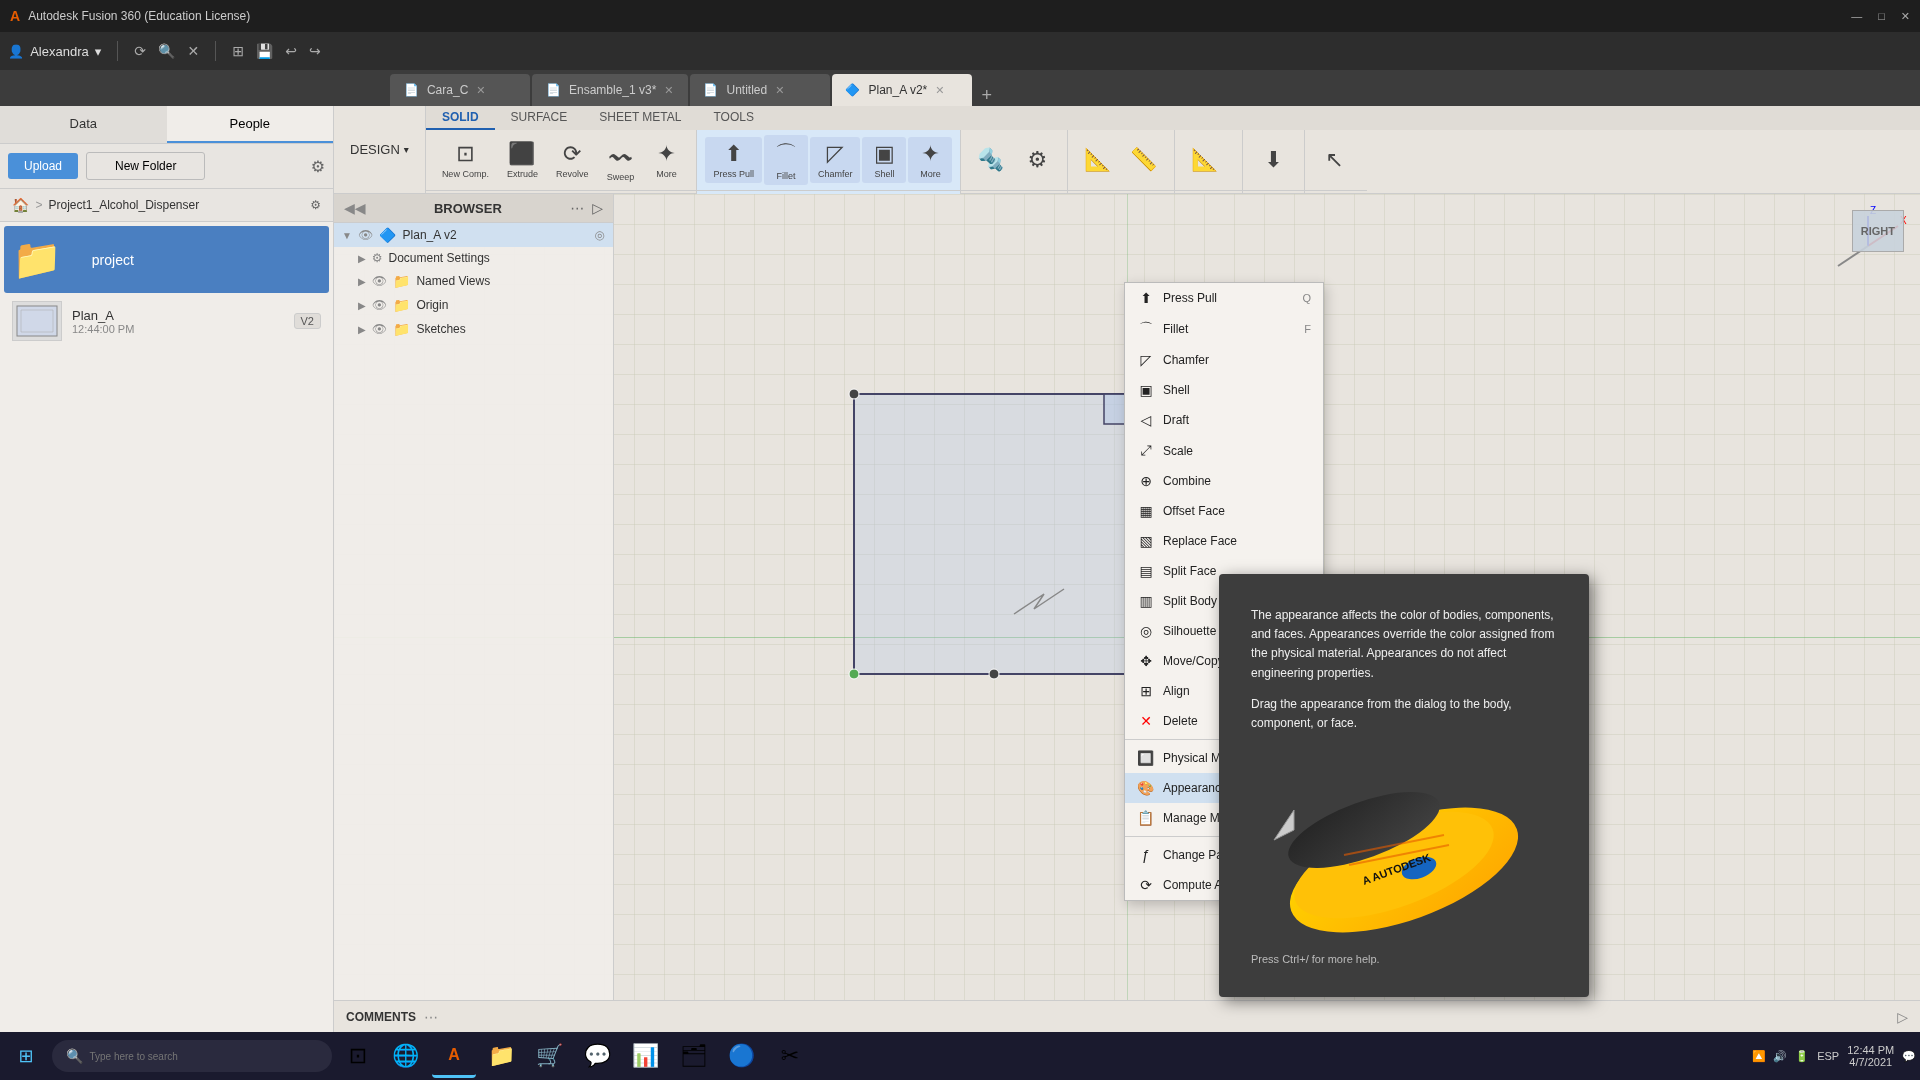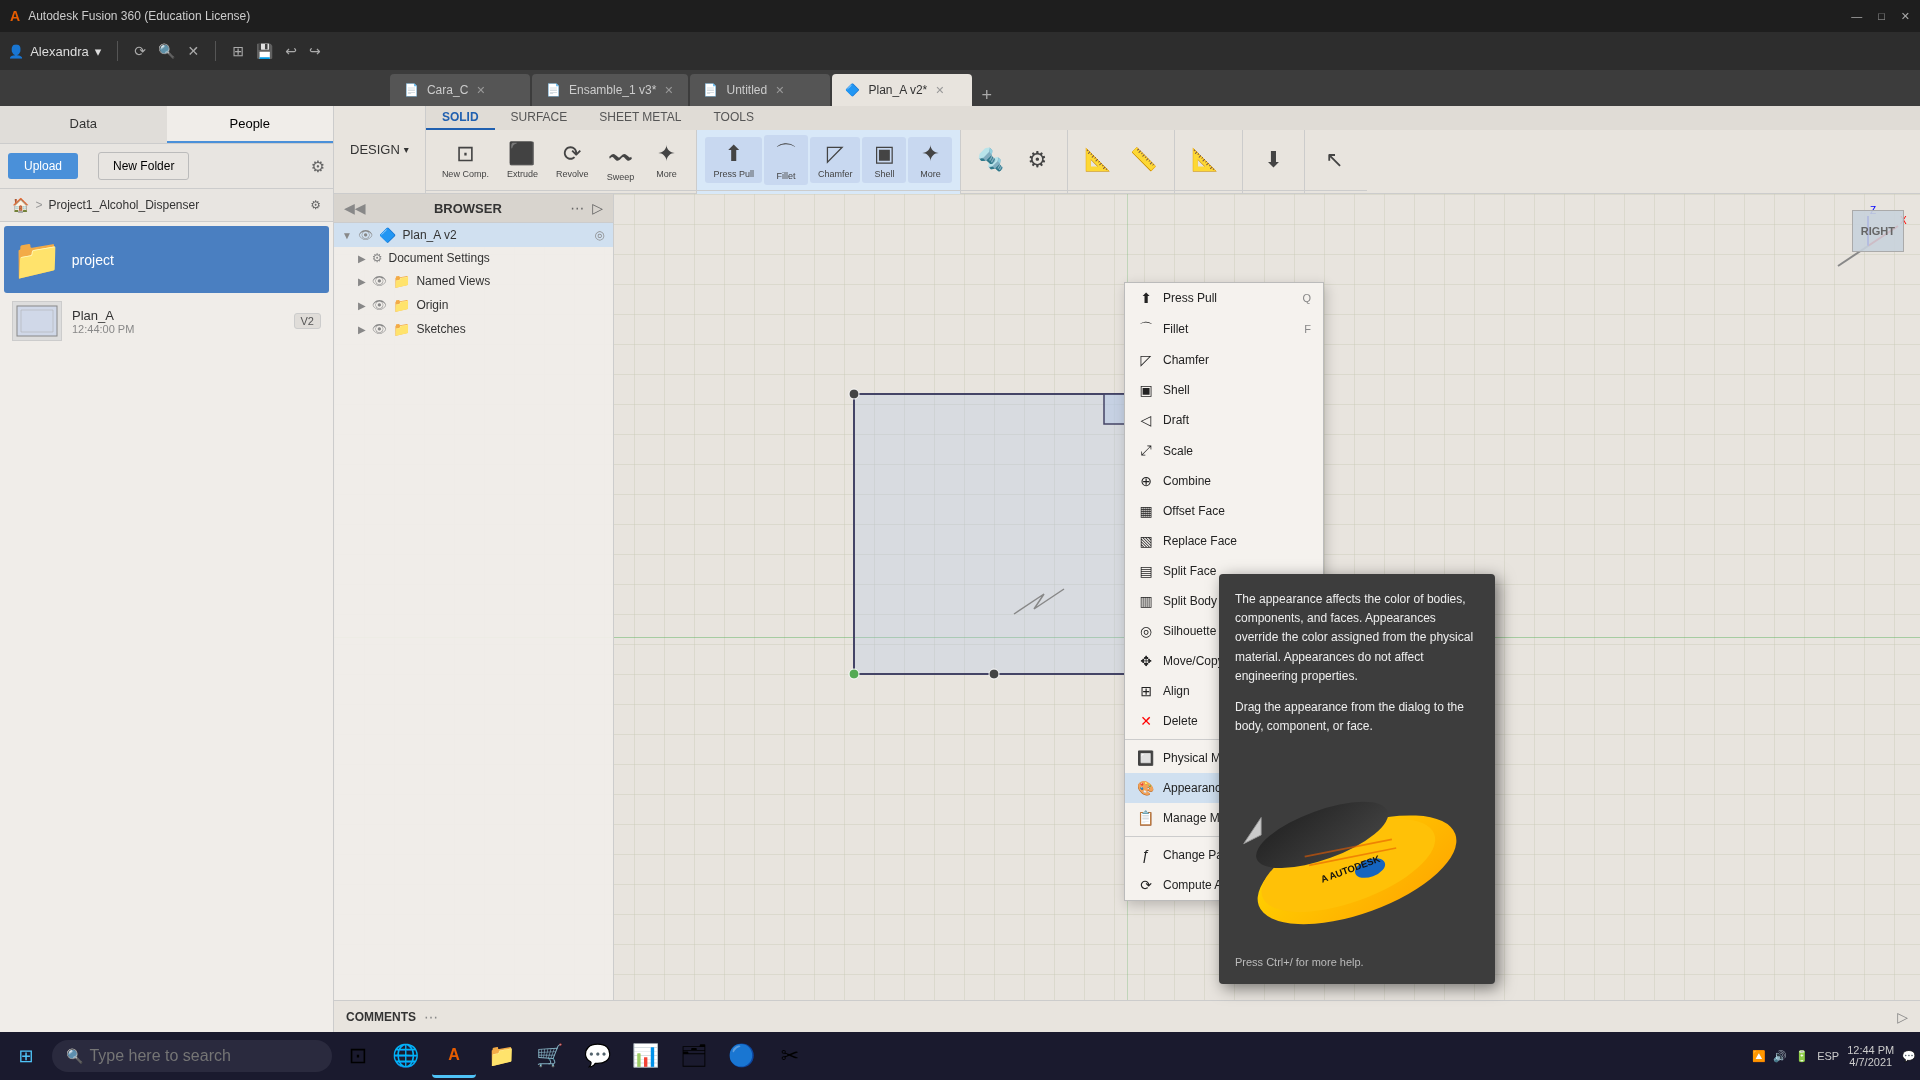--- a/index.html
+++ b/index.html
@@ -44,33 +44,33 @@
     #panel-tabs { display: flex; border-bottom: 1px solid #ccc; }
     .panel-tab {
       flex: 1; padding: 10px; text-align: center; cursor: pointer; font-size: 13px; color: #333; background: #e0ddd9; border-bottom: 2px solid transparent;
     }
     .panel-tab.active { background: #f0ede9; border-bottom: 2px solid #4a90d9; color: #000; }
     #panel-actions { display: flex; align-items: center; gap: 8px; padding: 8px; background: #e8e5e1; border-bottom: 1px solid #ccc; }
     #upload-btn {
       background: #4a90d9; color: white; border: none; padding: 6px 16px; border-radius: 3px; cursor: pointer; font-size: 12px;
     }
     #new-folder-btn {
-      background: #e8e5e1; border: 1px solid #bbb; padding: 6px 14px; border-radius: 3px; cursor: pointer; font-size: 12px; margin-left: 12px;
+      background: #e8e5e1; border: 1px solid #bbb; padding: 6px 28px; border-radius: 3px; cursor: pointer; font-size: 12px;
     }
     #panel-settings { margin-left: auto; color: #666; cursor: pointer; font-size: 16px; }
     #breadcrumb { display: flex; align-items: center; gap: 6px; padding: 8px 12px; background: #e8e5e1; border-bottom: 1px solid #ccc; font-size: 12px; color: #555; }
     #breadcrumb .home-icon { font-size: 14px; color: #666; }
     #breadcrumb .separator { color: #999; }
     #breadcrumb .project-name { color: #333; font-weight: 500; }
     #breadcrumb .settings-icon { margin-left: auto; color: #666; cursor: pointer; }
     #project-list { flex: 1; overflow-y: auto; padding: 4px; }
     .project-item {
       display: flex; align-items: center; gap: 10px; padding: 10px 8px; cursor: pointer; border-radius: 3px; background: #4a7fc1; color: white;
     }
-    .project-item .project-name { font-size: 14px; font-weight: 500; }
+    .project-item .project-name { font-size: 14px; font-weight: 500; margin-left: 20px; }
     .file-item {
       display: flex; align-items: center; gap: 10px; padding: 8px 8px; cursor: pointer; border-radius: 3px;
     }
     .file-item .file-thumb { width: 50px; height: 40px; background: #ddd; display: flex; align-items: center; justify-content: center; font-size: 10px; color: #999; border: 1px solid #ccc; }
     .file-item .file-info { flex: 1; }
     .file-item .file-name { font-size: 13px; color: #333; font-weight: 500; }
     .file-item .file-date { font-size: 11px; color: #888; }
     .file-item .version-badge { font-size: 11px; color: #555; background: #e0ddd9; border: 1px solid #ccc; padding: 1px 6px; border-radius: 3px; }
 
     
@@ -128,41 +128,41 @@
     .menu-item {
       display: flex; align-items: center; gap: 8px; padding: 7px 12px; cursor: pointer; font-size: 12px; color: #222; position: relative;
     }
     .menu-item.highlighted { background: #d0e0f0; }
     .menu-item .menu-icon { width: 18px; text-align: center; font-size: 14px; }
     .menu-item .shortcut { margin-left: auto; color: #888; font-size: 11px; }
     .menu-separator { height: 1px; background: #ccc; margin: 3px 0; }
 
     
     #appearance-tooltip {
-      position: absolute; left: 885px; top: 380px; width: 276px; background: #3d3d3d; color: #eee; border-radius: 4px; padding: 16px; z-index: 200; box-shadow: 4px 4px 16px rgba(0,0,0,0.5);
+      position: absolute; left: 885px; top: 380px; width: 370px; background: #3d3d3d; color: #eee; border-radius: 4px; padding: 32px; z-index: 200; box-shadow: 4px 4px 16px rgba(0,0,0,0.5);
     }
     #appearance-tooltip .tooltip-text { font-size: 12px; line-height: 1.6; margin-bottom: 12px; }
     #appearance-tooltip .tooltip-hint { font-size: 12px; line-height: 1.6; margin-bottom: 12px; }
     #appearance-tooltip .bottom-hint { font-size: 11px; color: #bbb; margin-top: 8px; }
 
     
     #anim-bar {
       position: absolute; bottom: 0; left: 280px; right: 0; height: 48px; background: #e0dcd6; border-top: 1px solid #ccc; display: flex; align-items: center; padding: 0 16px; gap: 12px;
     }
     .anim-btn { font-size: 16px; color: #555; cursor: pointer; }
     .anim-spacer { flex: 1; }
 
     
     #taskbar {
       position: fixed; bottom: 0; left: 0; right: 0; height: 48px; background: #1a1a2e; display: flex; align-items: center; padding: 0 4px; gap: 4px; z-index: 1000;
     }
     #start-btn { width: 44px; height: 44px; display: flex; align-items: center; justify-content: center; cursor: pointer; }
     #start-btn .win-logo { font-size: 18px; color: #4fc3f7; }
     #search-bar { display: flex; align-items: center; gap: 6px; background: #2a2a3e; border-radius: 20px; padding: 4px 14px; height: 32px; width: 280px; }
-    #search-bar input { background: transparent; border: none; outline: none; color: #fde047; font-size: 16px; width: 200px; }
+    #search-bar input { background: transparent; border: none; outline: none; color: #fde047; font-size: 10px; width: 200px; }
     .taskbar-app { width: 44px; height: 44px; display: flex; align-items: center; justify-content: center; cursor: pointer; font-size: 22px; border-radius: 4px; }
     .taskbar-app.active { border-bottom: 3px solid #4fc3f7; }
     #system-tray { margin-left: auto; display: flex; align-items: center; gap: 8px; color: #ccc; font-size: 11px; }
     #clock { text-align: center; }
 
     
     #axis-indicator { position: absolute; top: 12px; right: 12px; width: 80px; height: 80px; }
 
     
     .big-folder { font-size: 40px; color: #8a8a8a; }

